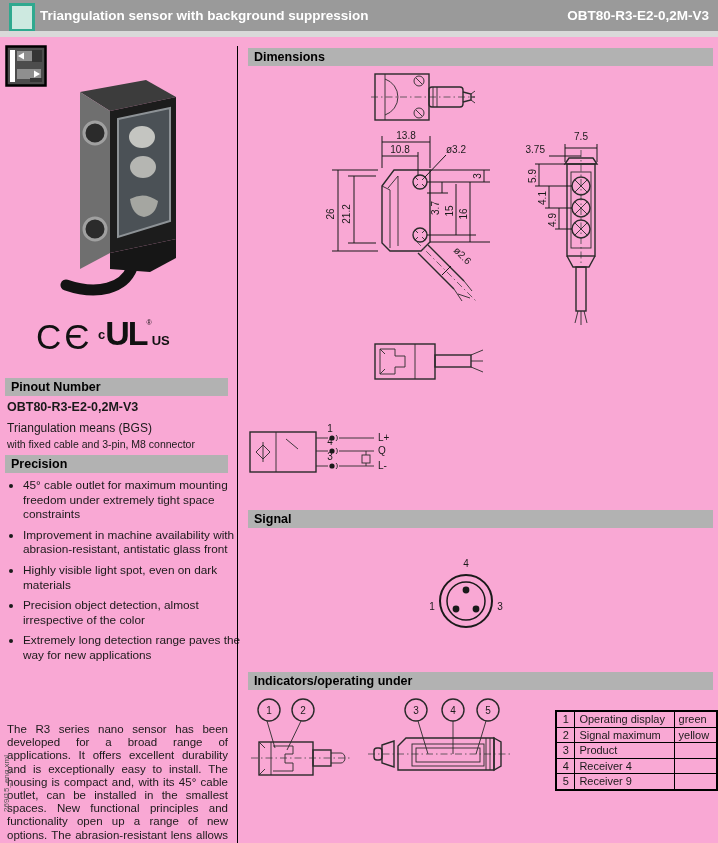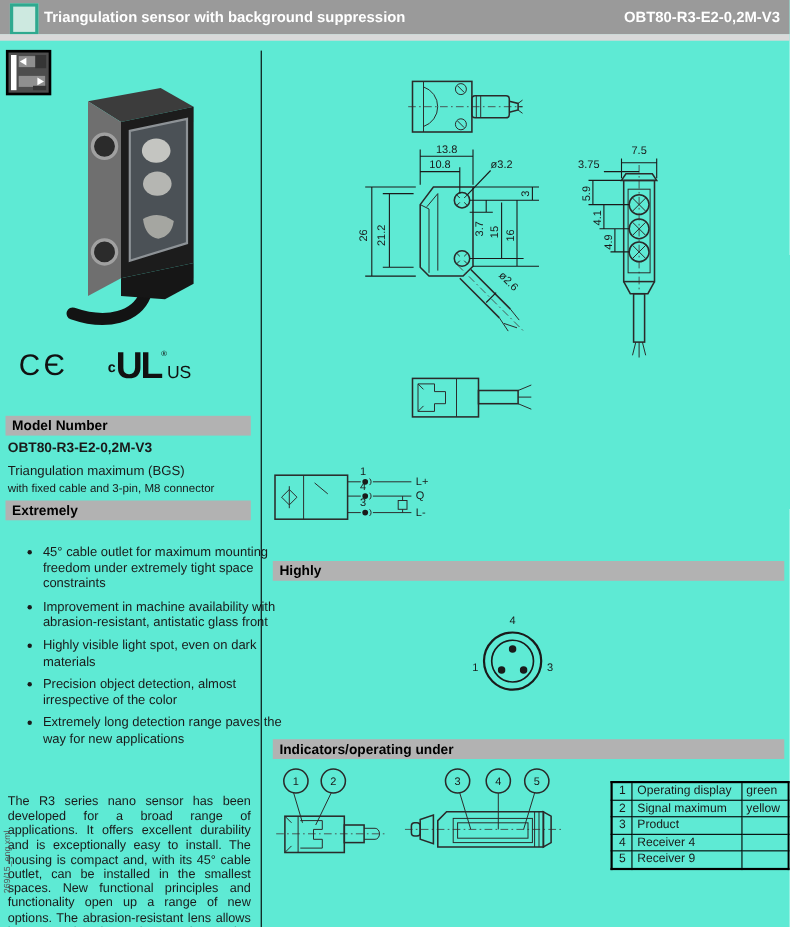--- a/index.html
+++ b/index.html
@@ -1,44 +1,44 @@
 <!DOCTYPE html>
 <html><head>
 <meta charset="utf-8">
 <style>
   html,body{margin:0;padding:0;background:#fff;}
-  .page{position:relative;width:718px;height:843px;background:#5eead4;overflow:hidden;
+  .page{position:relative;width:718px;height:843px;background:#f9a8d4;overflow:hidden;
         font-family:"Liberation Sans",sans-serif;color:#1a1a1a;}
   
   .hdr{position:absolute;top:0;left:0;width:718px;height:31px;background:#9a9a9a;}
   .hdr-strip{position:absolute;top:31px;left:0;width:718px;height:6px;background:#d9d9d9;}
   .hdr-icon{position:absolute;top:3px;left:9px;width:20px;height:23px;background:#cde9e0;
             border:3px solid #2fa98f;box-sizing:content-box;}
   .hdr-title{position:absolute;top:0;left:40px;height:31px;line-height:31px;color:#fff;
              font-size:13.5px;font-weight:bold;}
   .hdr-part{position:absolute;top:0;right:9px;height:31px;line-height:31px;color:#fff;
             font-size:13.5px;font-weight:bold;}
   
   .bar{position:absolute;height:18px;background:#b2b2b2;font-size:12.5px;font-weight:bold;
        line-height:18px;padding-left:6px;box-sizing:border-box;color:#000;}
   .bar-left{left:5px;width:223px;}
   .bar-right{left:248px;width:465px;}
   
   .type-icon{position:absolute;left:5px;top:45px;}
   .photo{position:absolute;left:52px;top:70px;}
-  .ce-mark{position:absolute;left:17px;top:317px;font-size:27px;letter-spacing:3px;color:#111;}
+  .ce-mark{position:absolute;left:36px;top:317px;font-size:35px;letter-spacing:3px;color:#111;}
   .ul-mark{position:absolute;left:98px;top:314px;color:#111;white-space:nowrap;}
   .ul-c{font-size:13px;font-weight:bold;vertical-align:6px;}
   .ul-main{font-size:34px;font-weight:700;letter-spacing:-2px;}
   .ul-reg{font-size:7px;vertical-align:20px;}
-  .ul-us{font-size:16px;font-weight:normal;vertical-align:0px;}
+  .ul-us{font-size:13px;font-weight:bold;vertical-align:0px;}
   .model-name{position:absolute;left:7px;top:400px;width:221px;font-size:12.5px;font-weight:bold;}
   .model-type{position:absolute;left:7px;top:421px;width:221px;font-size:12px;}
   .model-sub{position:absolute;left:7px;top:438px;width:221px;font-size:10.5px;}
-  .features-list{position:absolute;left:7px;top:478px;width:221px;margin:16px;padding:0 0 0 16px;
+  .features-list{position:absolute;left:7px;top:478px;width:221px;margin:0;padding:0 0 0 16px;
                  font-size:11.8px;line-height:14.6px;}
   .features-list li{margin-bottom:6px;}
   .prod-text{position:absolute;left:7px;top:723px;width:221px;font-size:11.5px;
              line-height:13.2px;text-align:justify;}
   .side-note{position:absolute;left:2px;top:812px;transform:rotate(-90deg);
              transform-origin:0 0;font-size:8px;color:#555;white-space:nowrap;}
   
   .vrule{position:absolute;left:237px;top:46px;width:1px;height:797px;background:#000;}
   
   .fig{position:absolute;}
@@ -94,40 +94,41 @@
       <ellipse cx="90" cy="67" rx="13" ry="11" fill="#d9d9d3" opacity="0.85"></ellipse>
       <ellipse cx="91" cy="97" rx="13" ry="11" fill="#cfcfc9" opacity="0.8"></ellipse>
       <path d="M78,129 q14,-8 28,2 q-2,14 -14,16 q-12,-2 -14,-18" fill="#bcbcb4" opacity="0.8"></path>
       <polygon points="58,183 124,169 124,188 98,202 58,199" fill="#161616"></polygon>
     </svg>
   </div>
 
   <div class="ce-mark">CЄ</div>
   <div class="ul-mark"><span class="ul-c">c</span><span class="ul-main">UL</span><span class="ul-reg">®</span><span class="ul-us">US</span></div>
 
-  <div class="bar bar-left" style="top:378px;">Model Number</div>
+  <div class="bar bar-left" style="top:378px;">Pinout Number</div>
   <div class="model-name">OBT80-R3-E2-0,2M-V3</div>
-  <div class="model-type">Triangulation maximum (BGS)</div>
+  <div class="model-type">Triangulation means (BGS)</div>
   <div class="model-sub">with fixed cable and 3-pin, M8 connector</div>
 
-  <div class="bar bar-left" style="top:455px;">Extremely</div>
+  <div class="bar bar-left" style="top:455px;">Precision</div>
   <ul class="features-list">
     <li>45° cable outlet for maximum mounting freedom under extremely tight space constraints</li>
     <li>Improvement in machine availability with abrasion-resistant, antistatic glass front</li>
     <li>Highly visible light spot, even on dark materials</li>
     <li>Precision object detection, almost irrespective of the color</li>
     <li>Extremely long detection range paves the way for new applications</li>
   </ul>
 
   <div class="prod-text">The R3 series nano sensor has been developed for a broad range of applications. It offers excellent durability and is exceptionally easy to install. The housing is compact and, with its 45° cable outlet, can be installed in the smallest spaces. New functional principles and functionality open up a range of new options. The abrasion-resistant lens allows long operating times close to the moving object.</div>
 
   <div class="side-note">269/15_eng.xml</div>
 
   <div class="vrule"></div>
 
+  <div class="bar bar-right" style="top:48px;">Dimensions</div>
 
   <div class="fig" style="left:371px;top:70px;">
     <svg width="105" height="56" viewBox="0 0 105 56">
       <path class="cl" d="M0,27 H104"></path>
       <rect x="4" y="4" width="54" height="46" class="body-line"></rect>
       <line x1="14" y1="4" x2="14" y2="50" class="thin"></line>
       <path d="M14,9 A19,19 0 0 1 14,45" class="thin"></path>
       <circle cx="48" cy="11" r="5" class="thin"></circle>
       <circle cx="48" cy="43" r="5" class="thin"></circle>
       <line x1="45" y1="8" x2="51" y2="14" class="thin"></line>
@@ -244,21 +245,21 @@
       <path class="thin" d="M90,43 a4,4 0 0 1 0,6"></path>
       <path class="thin" d="M93,46 H128"></path>
       <text class="dim" x="84" y="40" font-size="7.5" text-anchor="middle">3</text>
       <text class="dim" x="132" y="49" font-size="8.5">L-</text>
 
       <path class="thin" d="M120,31 V35 M120,43 V46"></path>
       <rect x="116" y="35" width="8" height="8" class="thin"></rect>
     </svg>
   </div>
 
-  <div class="bar bar-right" style="top:510px;">Highly</div>
+  <div class="bar bar-right" style="top:510px;">Signal</div>
 
   <div class="fig" style="left:420px;top:552px;">
     <svg width="92" height="92" viewBox="0 0 92 92">
       <circle cx="46" cy="49" r="26" fill="none" stroke="#1a1a1a" stroke-width="2"></circle>
       <circle cx="46" cy="49" r="19" fill="none" stroke="#1a1a1a" stroke-width="1.5"></circle>
       <circle cx="46" cy="38" r="3.4" fill="#1a1a1a"></circle>
       <circle cx="36" cy="57" r="3.4" fill="#1a1a1a"></circle>
       <circle cx="56" cy="57" r="3.4" fill="#1a1a1a"></circle>
       <text class="dim" x="46" y="15" text-anchor="middle">4</text>
       <text class="dim" x="12" y="58" text-anchor="middle">1</text>

